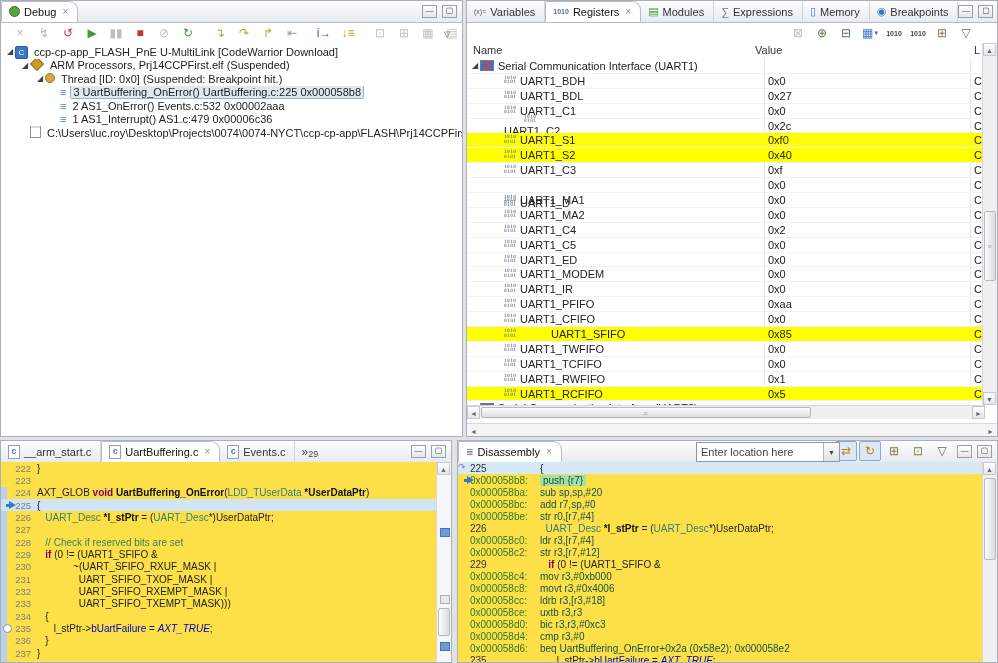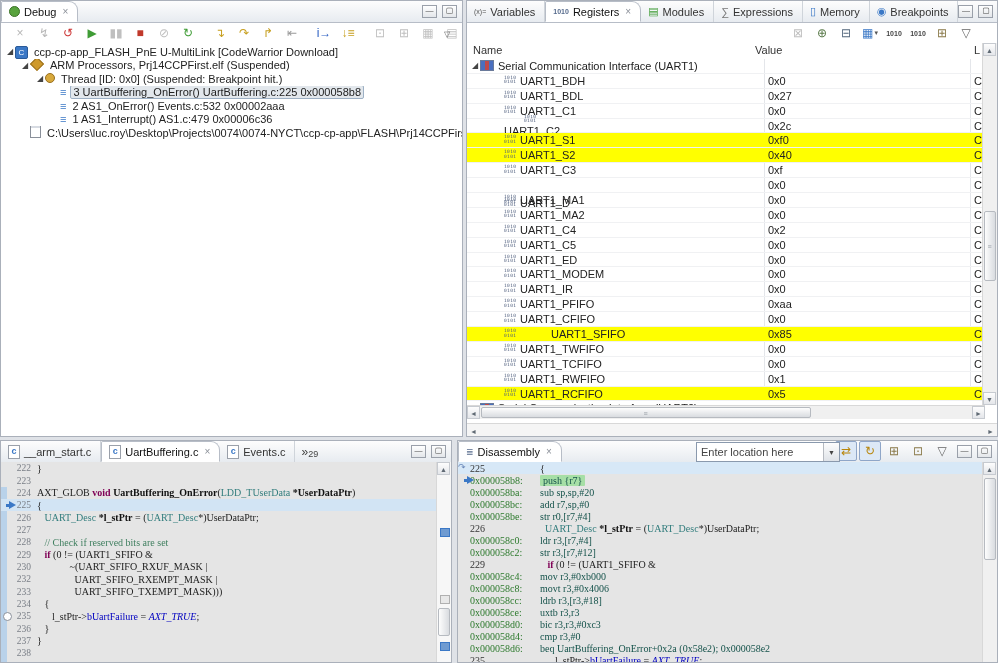--- a/index.html
+++ b/index.html
@@ -63,22 +63,22 @@
       font-family:"DejaVu Sans Mono",monospace;font-size:4.5px;line-height:4.6px;letter-spacing:.4px;text-align:center;}
   
   .vscroll{position:absolute;width:14px;background:#f0f0f0;border-left:1px solid #d8d8d8;}
   .hscroll{position:absolute;height:13px;background:#f0f0f0;border-top:1px solid #d8d8d8;}
   .sb-arrow{position:absolute;width:13px;height:13px;font-size:7px;color:#606a74;text-align:center;line-height:13px;
             background:linear-gradient(#fdfdfd,#e4e6ea);border:1px solid #c6cad0;box-sizing:border-box;}
   .sb-thumb{position:absolute;background:linear-gradient(90deg,#fdfdfd,#d9dce0);border:1px solid #b6bac0;border-radius:2px;box-sizing:border-box;}
   .sb-thumb.h{background:linear-gradient(#fdfdfd,#d9dce0);}
   .grip{position:absolute;left:50%;top:50%;transform:translate(-50%,-50%);color:#9aa0a8;font-size:7px;letter-spacing:1px;}
   
-  .code-area{position:absolute;overflow:hidden;background:#e5e5e5;
-             font-family:Liberation Serif, serif;font-size:10px;}
+  .code-area{position:absolute;overflow:hidden;background:#fde047;
+             font-family:Liberation Sans, sans-serif;font-size:10px;}
   .cline{position:relative;height:12.35px;white-space:pre;display:flex;align-items:center;}
   .cline.cur{background:#d2e4f4;}
   .lnum{display:inline-block;width:30px;flex:none;text-align:right;color:#7a7f87;padding-right:6px;
         font-size:9.5px;}
   .tok-kw{color:#7f0055;font-weight:bold;}
   .tok-ty{color:#327d7d;}
   .tok-c{color:#3f7f5f;}
   .tok-b{color:#111;font-weight:bold;}
   .tok-fl{color:#0000c0;}
   .tok-mac{color:#0000c0;font-style:italic;}
@@ -527,20 +527,21 @@
       <div class="range-strip" style="top:24.7px;bottom:0;"></div>
     <div class="cline"><span class="lnum">222</span><span><span class="tok-p">}</span></span></div>
         <div class="cline"><span class="lnum">223</span><span></span></div>
         <div class="cline"><span class="lnum">224</span><span><span class="tok-p">AXT_GLOB </span><span class="tok-kw">void</span><span class="tok-b"> UartBuffering_OnError</span><span class="tok-p">(</span><span class="tok-ty">LDD_TUserData</span><span class="tok-b"> *UserDataPtr</span><span class="tok-p">)</span></span></div>
         <div class="cline cur"><span class="mk mk-arrow" style="top: 2px; left: 8px;"></span><span class="lnum">225</span><span><span class="tok-p">{</span></span></div>
         <div class="cline"><span class="lnum">226</span><span><span class="tok-p">   </span><span class="tok-ty">UART_Desc</span><span class="tok-b"> *l_stPtr</span><span class="tok-p"> = (</span><span class="tok-ty">UART_Desc</span><span class="tok-p">*)UserDataPtr;</span></span></div>
         <div class="cline"><span class="lnum">227</span><span></span></div>
         <div class="cline"><span class="lnum">228</span><span><span class="tok-c">   // Check if reserved bits are set</span></span></div>
         <div class="cline"><span class="lnum">229</span><span><span class="tok-p">   </span><span class="tok-kw">if</span><span class="tok-p"> (0 != (UART1_SFIFO &amp;</span></span></div>
         <div class="cline"><span class="lnum">230</span><span><span class="tok-p">             ~(UART_SFIFO_RXUF_MASK |</span></span></div>
+        <div class="cline"><span class="lnum">231</span><span><span class="tok-p">               UART_SFIFO_TXOF_MASK |</span></span></div>
         <div class="cline"><span class="lnum">232</span><span><span class="tok-p">               UART_SFIFO_RXEMPT_MASK |</span></span></div>
         <div class="cline"><span class="lnum">233</span><span><span class="tok-p">               UART_SFIFO_TXEMPT_MASK)))</span></span></div>
         <div class="cline"><span class="lnum">234</span><span><span class="tok-p">   {</span></span></div>
         <div class="cline"><span class="mk mk-bp-off" style="top: 2px; left: 2px;"></span><span class="lnum">235</span><span><span class="tok-p">      l_stPtr-&gt;</span><span class="tok-fl">bUartFailure</span><span class="tok-p"> = </span><span class="tok-mac">AXT_TRUE</span><span class="tok-p">;</span></span></div>
         <div class="cline"><span class="lnum">236</span><span><span class="tok-p">   }</span></span></div>
         <div class="cline"><span class="lnum">237</span><span><span class="tok-p">}</span></span></div>
         <div class="cline"><span class="lnum">238</span><span></span></div>
       </div>
     <div class="vscroll" style="right:0;top:21px;bottom:0;border-left:1px solid #d8d8d8;background:#f7f7f7;">
       <div class="sb-arrow" style="top:0;left:0;">▲</div>

